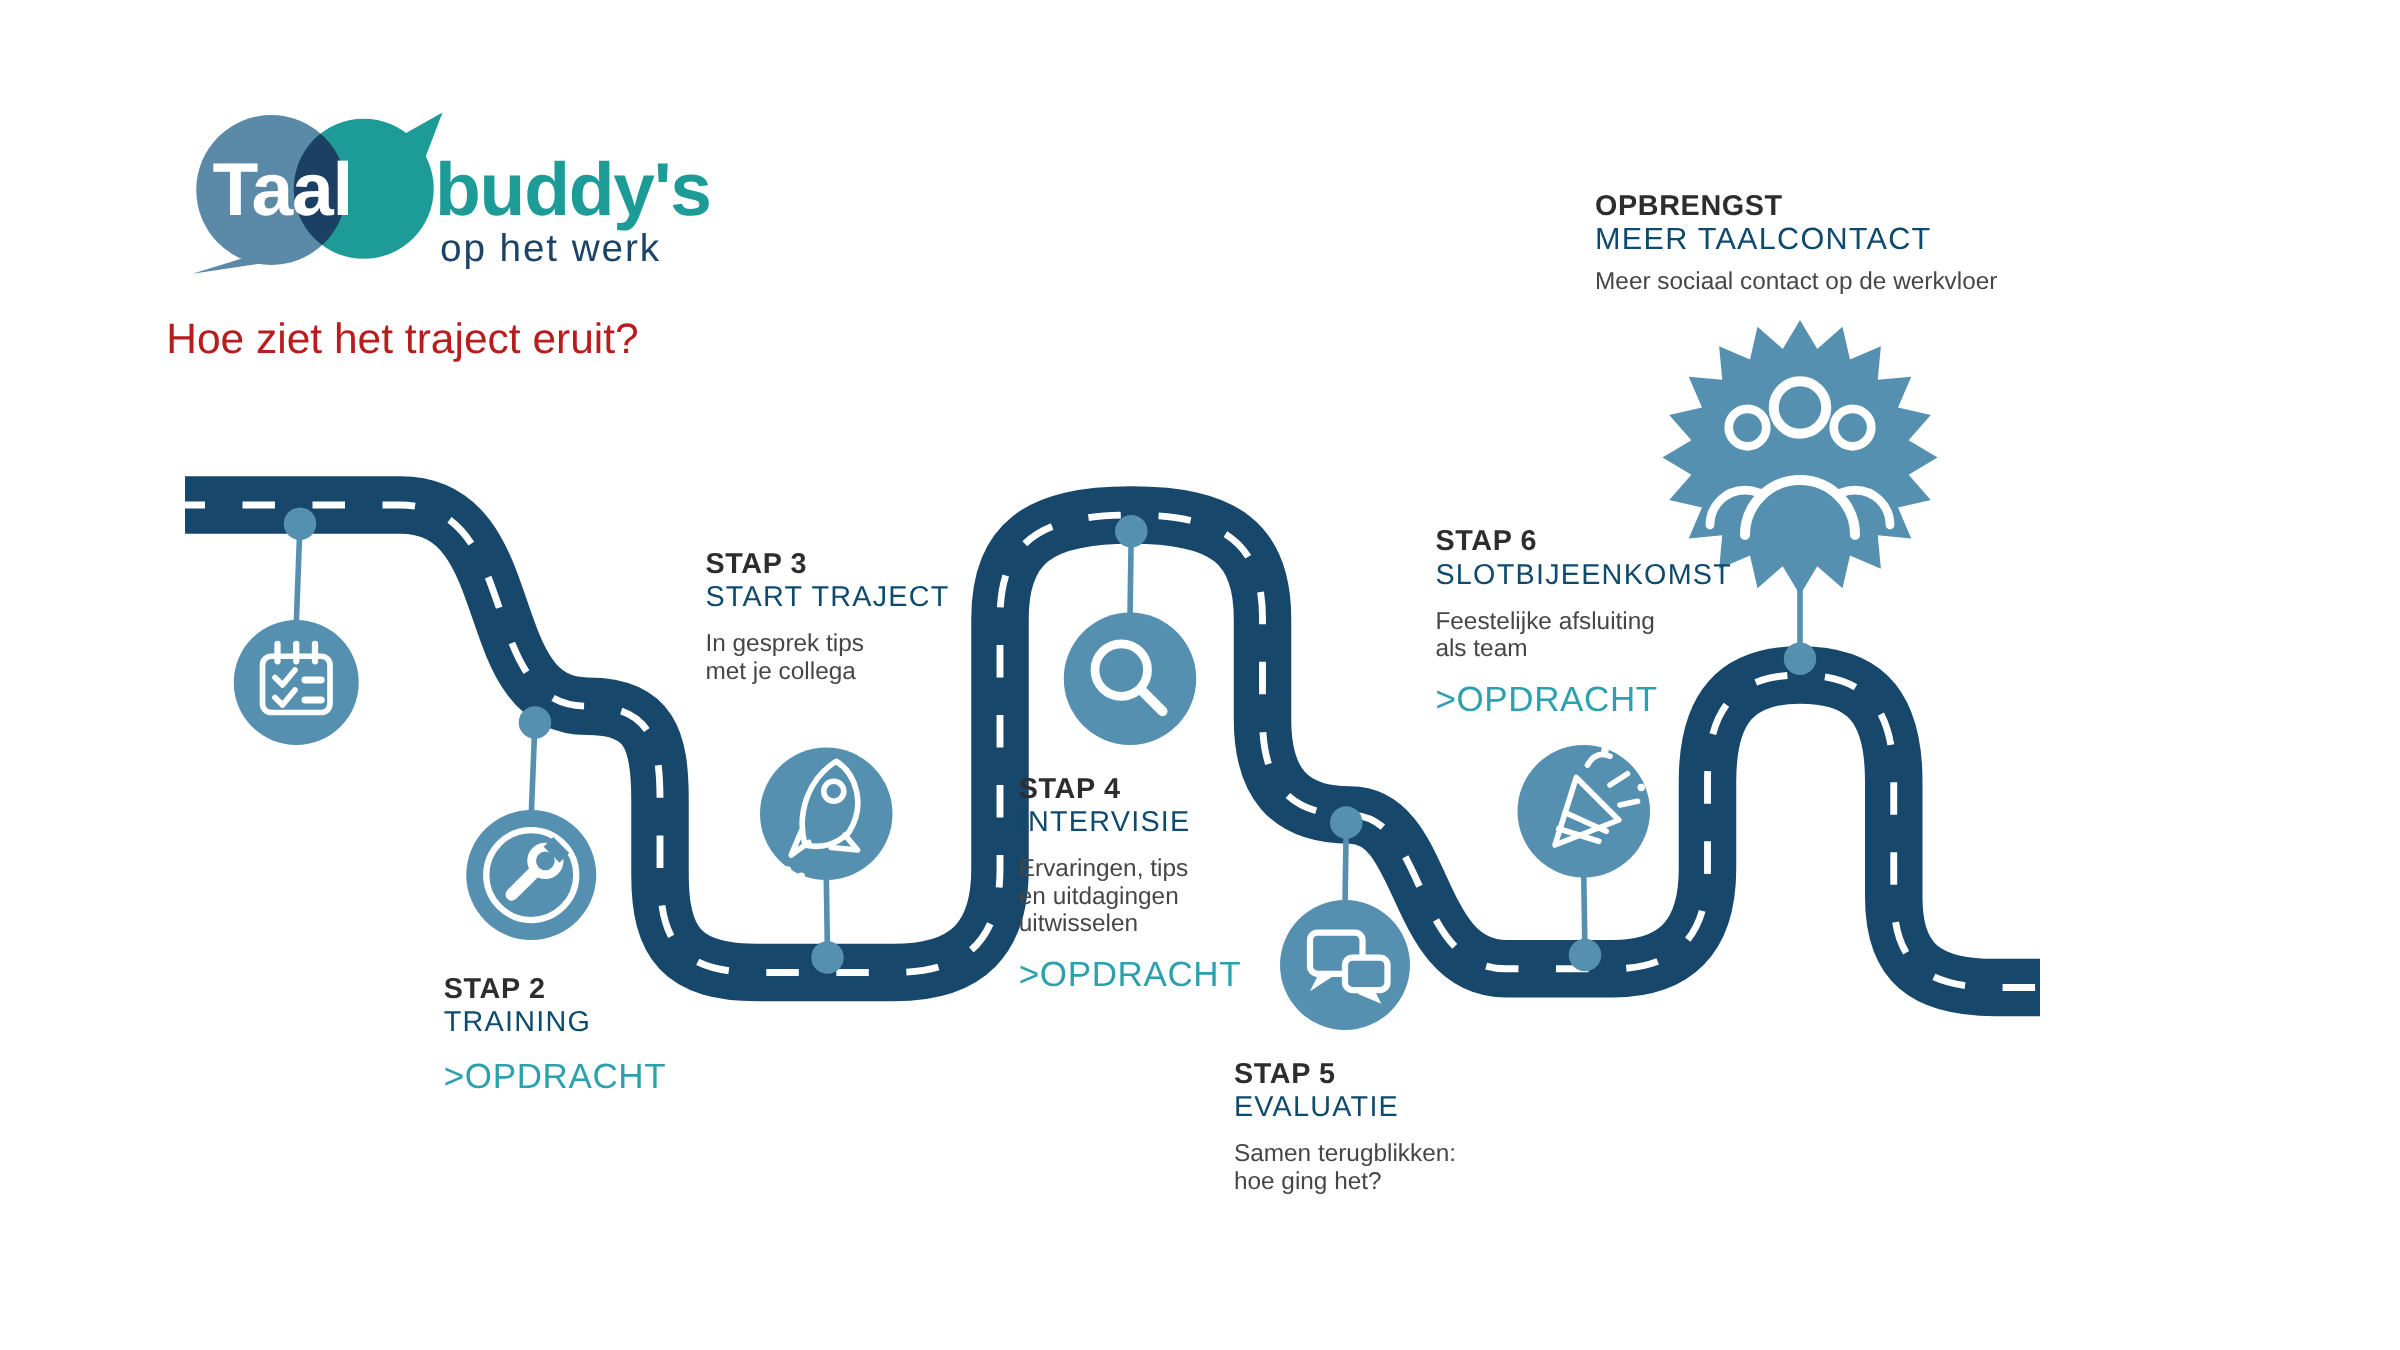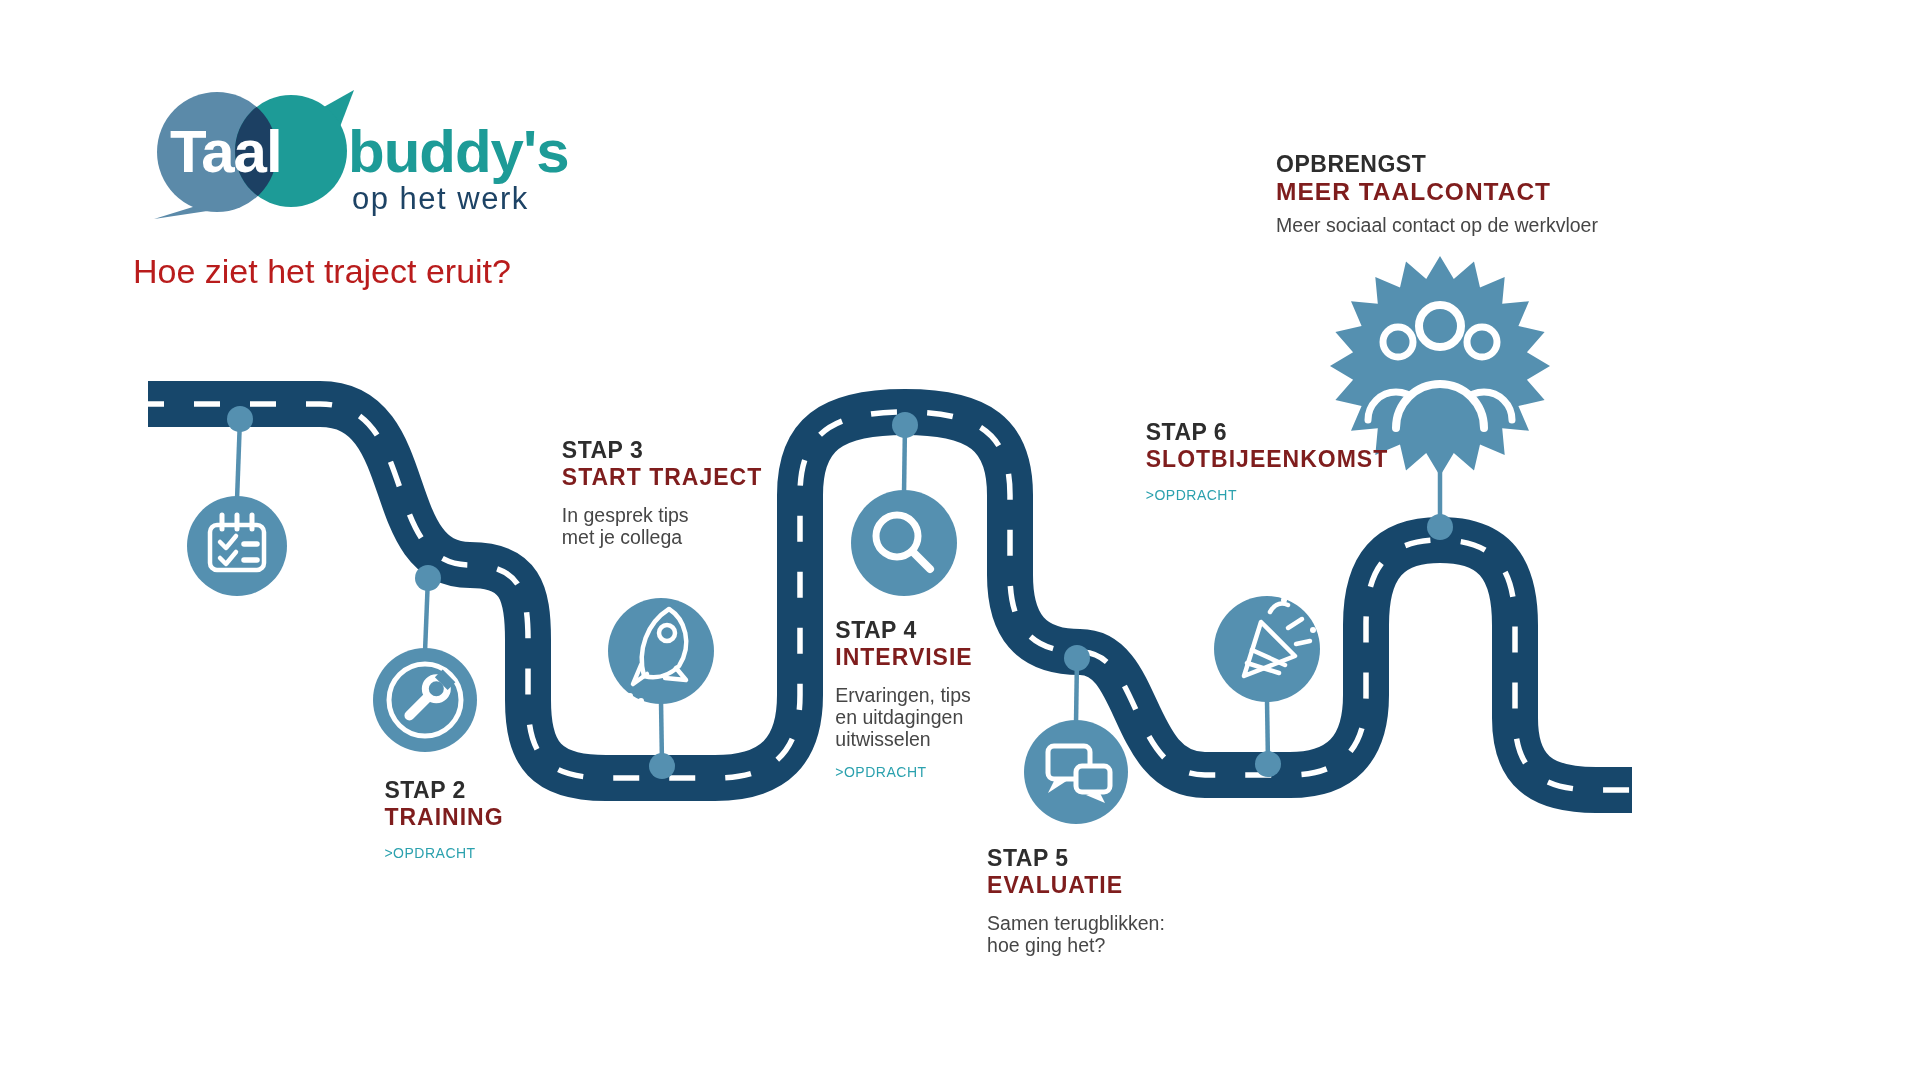--- a/index.html
+++ b/index.html
@@ -23,23 +23,23 @@
   .burst{fill:var(--steel,#5590b0)}
 
   .logo-taal{fill:#fff;font-weight:bold;font-size:60px;letter-spacing:-1px}
   .logo-buddys{fill:var(--logo_teal,#1d9b97);font-weight:bold;font-size:60px;letter-spacing:-1px}
   .logo-tag{fill:var(--logo_navy,#1d4365);font-size:31px;letter-spacing:1.5px}
 
   .title{position:absolute;left:133px;top:252px;font-size:34px;color:#b91c1c}
 
   .step{position:absolute;transform:translateX(-50%);text-align:left;white-space:nowrap}
   .s-label{font-size:23px;font-weight:bold;color:var(--text_dark,#2d2d2d);line-height:27px;letter-spacing:.5px}
-  .s-name{font-size:23px;font-weight:700;color:#7f1d1d;line-height:27px;letter-spacing:1px}
+  .s-name{font-size:23px;font-weight:400;color:#0c4a6e;line-height:27px;letter-spacing:1px}
   .s-desc{margin-top:13px;font-size:19.5px;color:var(--text_body,#464646);line-height:22px;white-space:pre-line}
-  .s-link{display:inline-block;margin-top:14px;font-size:14px;font-weight:500;color:var(--teal,#2ba1ae);letter-spacing:.5px;text-decoration:none;cursor:pointer}
+  .s-link{display:inline-block;margin-top:14px;font-size:28px;font-weight:500;color:var(--teal,#2ba1ae);letter-spacing:.5px;text-decoration:none;cursor:pointer}
   .outcome .s-name{font-size:24.5px;letter-spacing:1px}
   .outcome .s-desc{margin-top:9px;white-space:nowrap}
 </style>
 </head>
 <body>
 
 <div class="canvas">
 
   <svg class="art" viewBox="0 0 1920 1080">
 
@@ -239,20 +239,22 @@
   <div class="step" style="left:1076px;top:845px">
     <div class="s-label">STAP 5</div>
     <div class="s-name">EVALUATIE</div>
     <div class="s-desc">Samen terugblikken:
 hoe ging het?</div>
   </div>
 
   <div class="step" style="left:1267px;top:419px">
     <div class="s-label">STAP 6</div>
     <div class="s-name">SLOTBIJEENKOMST</div>
+    <div class="s-desc">Feestelijke afsluiting
+als team</div>
     <a class="s-link">&gt;OPDRACHT</a>
   </div>
 
   <div class="step outcome" style="left:1437px;top:151px">
     <div class="s-label">OPBRENGST</div>
     <div class="s-name">MEER TAALCONTACT</div>
     <div class="s-desc">Meer sociaal contact op de werkvloer</div>
   </div>
 
 </div>

